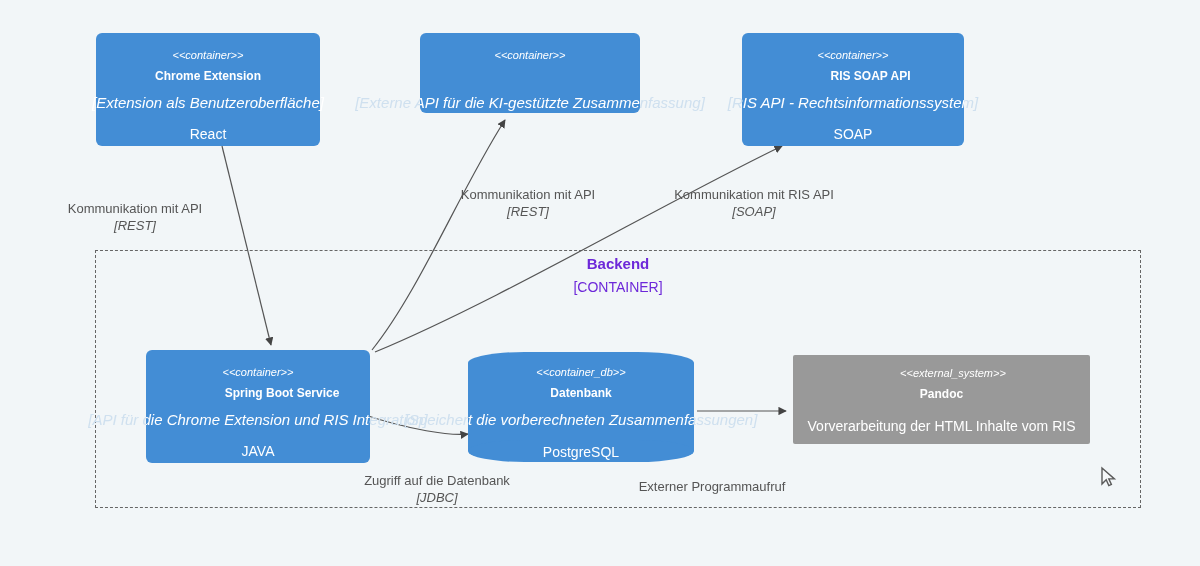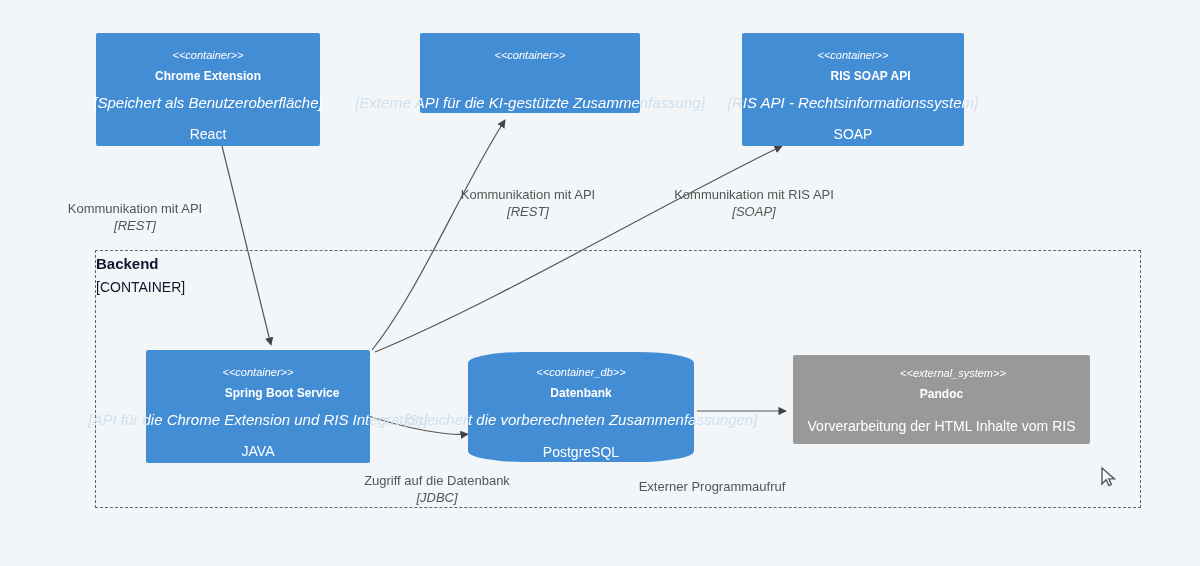--- a/index.html
+++ b/index.html
@@ -30,41 +30,42 @@
   
   .boundary {
     position: absolute;
     border: 1.5px dashed #666;
     box-sizing: border-box;
     background: transparent;
   }
   .boundary-label {
     position: absolute;
     width: 100%;
-    color: #0f172a;
+    text-align: center;
+    color: #6d28d9;
   }
   .boundary-title {
     font-size: 15px;
     font-weight: bold;
     top: 4px;
   }
   .boundary-type {
     font-size: 14px;
     font-weight: normal;
     top: 28px;
   }
   
   .node {
     position: absolute;
     box-sizing: border-box;
     color: #ffffff;
     text-align: center;
     border-radius: 2px;
   }
-  .node.container  { background: #438dd5; }
+  .node.container  { background: #438dd5; border-radius: 6px; }
   .node.external   { background: #999999; }
   .node.db         { background: #438dd5; border-radius: 0; }
 
   .node .stereotype {
     position: absolute;
     left: 0; right: 0;
     font-size: 11px;
     font-style: italic;
     font-weight: normal;
     color: #ffffff;
@@ -168,21 +169,21 @@
     <path d="M 375,352 C 500,300 660,205 782,146" stroke="#555" stroke-width="1.2" fill="none" marker-end="url(#arrow)"></path>
 
     <path d="M 362,414 C 410,430 450,436 468,434" stroke="#555" stroke-width="1.2" fill="none" marker-end="url(#arrow)"></path>
 
     <path d="M 697,411 L 786,411" stroke="#555" stroke-width="1.2" fill="none" marker-end="url(#arrow)"></path>
   </svg>
 
   <div class="node container" style="left:96px; top:33px; width:224px; height:113px; z-index:3;">
     <div class="stereotype" style="top:16px;">&lt;&lt;container&gt;&gt;</div>
     <div class="title" style="top:36px;">Chrome Extension</div>
-    <div class="desc" style="top:61px;">[Speichert als Benutzeroberfläche]</div>
+    <div class="desc" style="top:61px;">[Extension als Benutzeroberfläche]</div>
     <div class="tech" style="top:93px;">React</div>
   </div>
 
   <div class="node container" style="left:420px; top:33px; width:220px; height:80px; z-index:3; overflow:hidden;">
     <div class="stereotype" style="top:16px;">&lt;&lt;container&gt;&gt;</div>
     <div class="desc" style="top:61px;">[Externe API für die KI-gestützte Zusammenfassung]</div>
   </div>
 
   <div class="node container" style="left:742px; top:33px; width:222px; height:113px; z-index:3; overflow:hidden;">
     <div class="stereotype" style="top:16px;">&lt;&lt;container&gt;&gt;</div>

